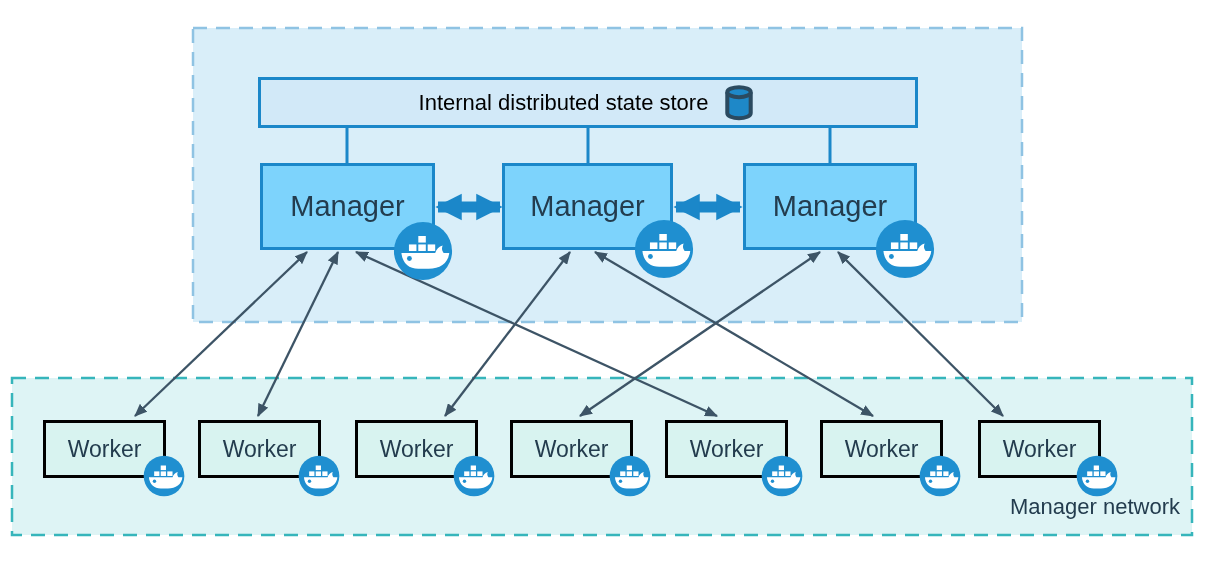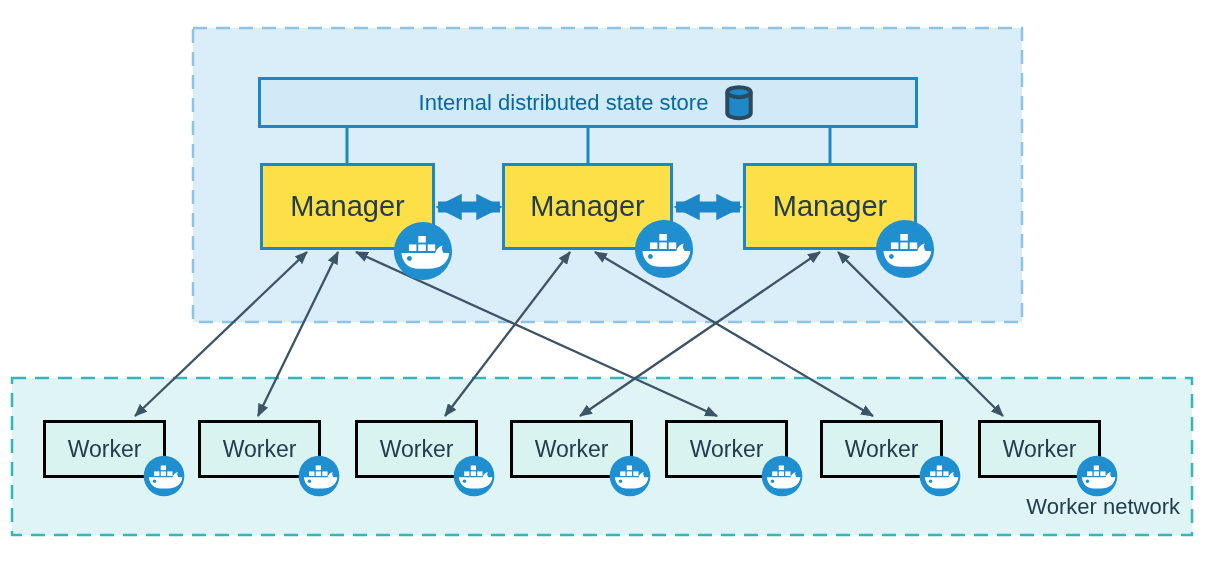--- a/index.html
+++ b/index.html
@@ -8,24 +8,24 @@
     font-family:"Liberation Sans","DejaVu Sans",sans-serif;color:#233c4e;
   }
   #stage svg.layer{position:absolute;left:0;top:0;}
   .node{
     position:absolute;box-sizing:border-box;display:flex;align-items:center;justify-content:center;
   }
   .store-box{
     left:258px;top:77px;width:660px;height:51px;
     background:#d2e9f8;border:3px solid #1b87c9;
   }
-  .store-box .store-label{font-size:22px;color:#0369a1;}
+  .store-box .store-label{font-size:22px;color:#000000;}
   .store-box svg{margin-left:13px;flex:0 0 auto;}
   .manager-box{
-    top:163px;height:87px;background:#fde047;border:3px solid #1b87c9;font-size:29px;
+    top:163px;height:87px;background:#7dd3fc;border:3px solid #1b87c9;font-size:29px;
   }
   .m1{left:260px;width:175px;}
   .m2{left:502px;width:171px;}
   .m3{left:743px;width:174px;}
   .worker-box{
     top:420px;height:58px;width:123px;background:#d8f3f0;border:3px solid #000000;font-size:23px;
   }
   .w1{left:43px;} .w2{left:198px;} .w3{left:355px;} .w4{left:510px;}
   .w5{left:665px;} .w6{left:820px;} .w7{left:978px;}
   .group-label{position:absolute;font-size:22px;color:#233c4e;text-align:right;}
@@ -83,21 +83,21 @@
       <line x1="570" y1="252" x2="445" y2="416"></line>
       <line x1="595" y1="252" x2="873" y2="416"></line>
       <line x1="820" y1="252" x2="580" y2="416"></line>
       <line x1="838" y1="252" x2="1003" y2="416"></line>
     </g>
 
     <line x1="438" y1="207" x2="500" y2="207" stroke="#1b87c9" stroke-width="11" marker-start="url(#thickhead)" marker-end="url(#thickhead)"></line>
     <line x1="676" y1="207" x2="740" y2="207" stroke="#1b87c9" stroke-width="11" marker-start="url(#thickhead)" marker-end="url(#thickhead)"></line>
   </svg>
 
-  <div class="group-label gossip-label">Worker network</div>
+  <div class="group-label gossip-label">Manager network</div>
 
   <div class="node store-box">
     <span class="store-label">Internal distributed state store</span>
     <svg width="36" height="38" viewBox="0 0 40 42">
       <path d="M7 9 v23 a13 6 0 0 0 26 0 v-23" fill="#1e88c8" stroke="#2b4a60" stroke-width="4.5" stroke-linejoin="round"></path>
       <ellipse cx="20" cy="9" rx="13" ry="5.5" fill="#1e88c8" stroke="#2b4a60" stroke-width="4.5"></ellipse>
     </svg>
   </div>
 
   <div class="node manager-box m1">

